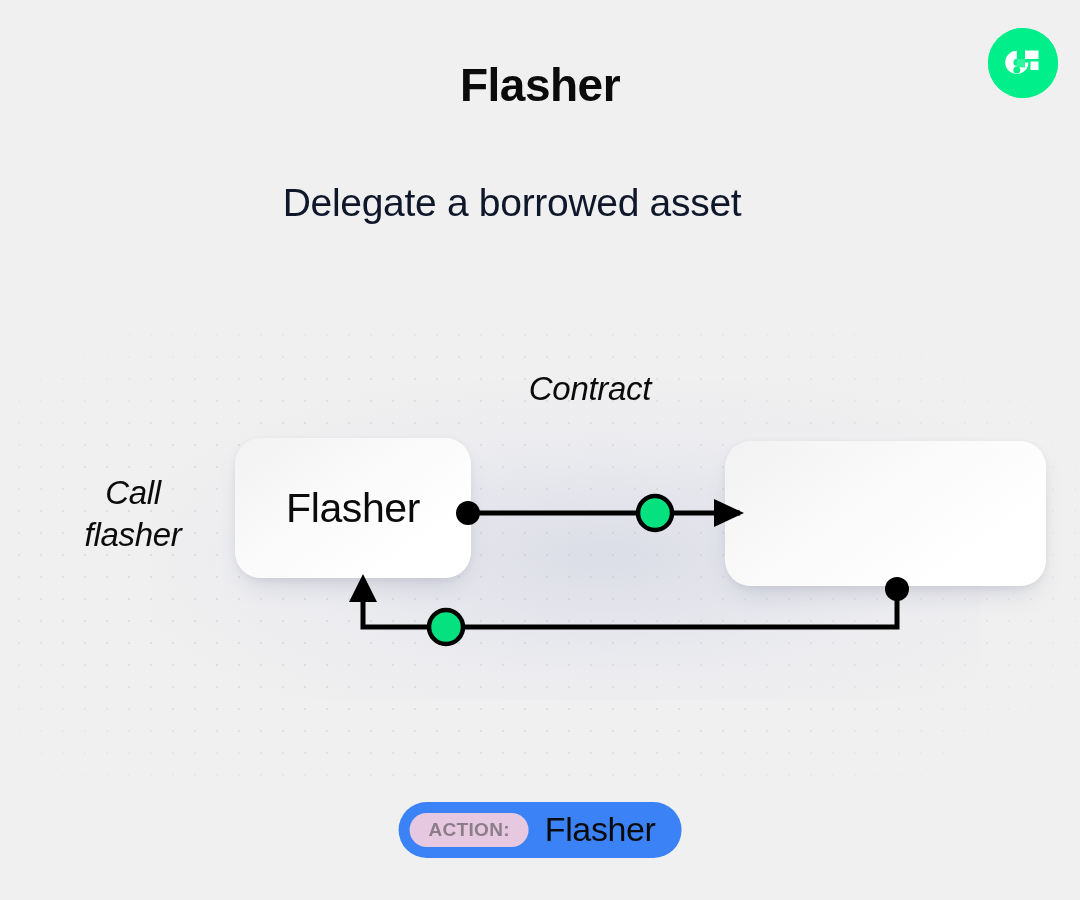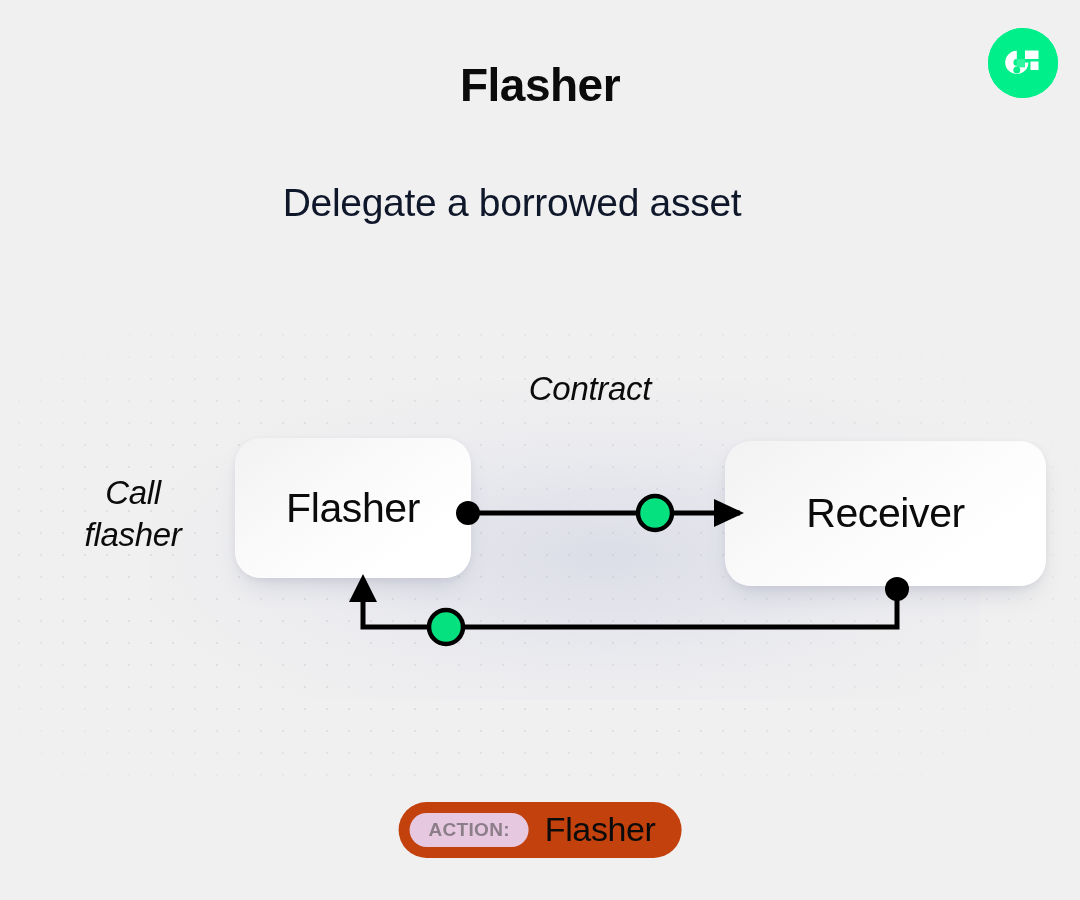--- a/index.html
+++ b/index.html
@@ -145,21 +145,21 @@
   }
 
   
   #action-badge {
     position: absolute;
     left: 50%;
     transform: translateX(-50%);
     top: 802px;
     height: 56px;
     border-radius: 28px;
-    background: #c2410c;
+    background: #3b82f6;
     display: flex;
     align-items: center;
     padding: 0 26px 0 11px;
     gap: 16px;
   }
   #action-badge-key {
     background: #E6C8E1;
     color: #8C7E89;
     font-size: 19px;
     font-weight: 700;
@@ -211,21 +211,20 @@
     <span class="el-line">Contract</span>
   </div>
 
 
   <div class="node-box" id="node-flasher">
     <span>Flasher</span>
   </div>
 
   <div class="node-box" id="node-receiver">
     <span>
-      <span class="nb-line">Receiver</span>
     </span>
   </div>
 
   <svg id="connectors" aria-hidden="true">
 
     <g>
       <line x1="468" y1="183" x2="740" y2="183" stroke="#000000" stroke-width="5"></line>
       <polygon points="714,169 744,183 714,197" fill="#000000"></polygon>
       <circle cx="468" cy="183" r="12" fill="#000000"></circle>
       <circle cx="655" cy="183" r="17" fill="#05E17F" stroke="#000000" stroke-width="4.5"></circle>

